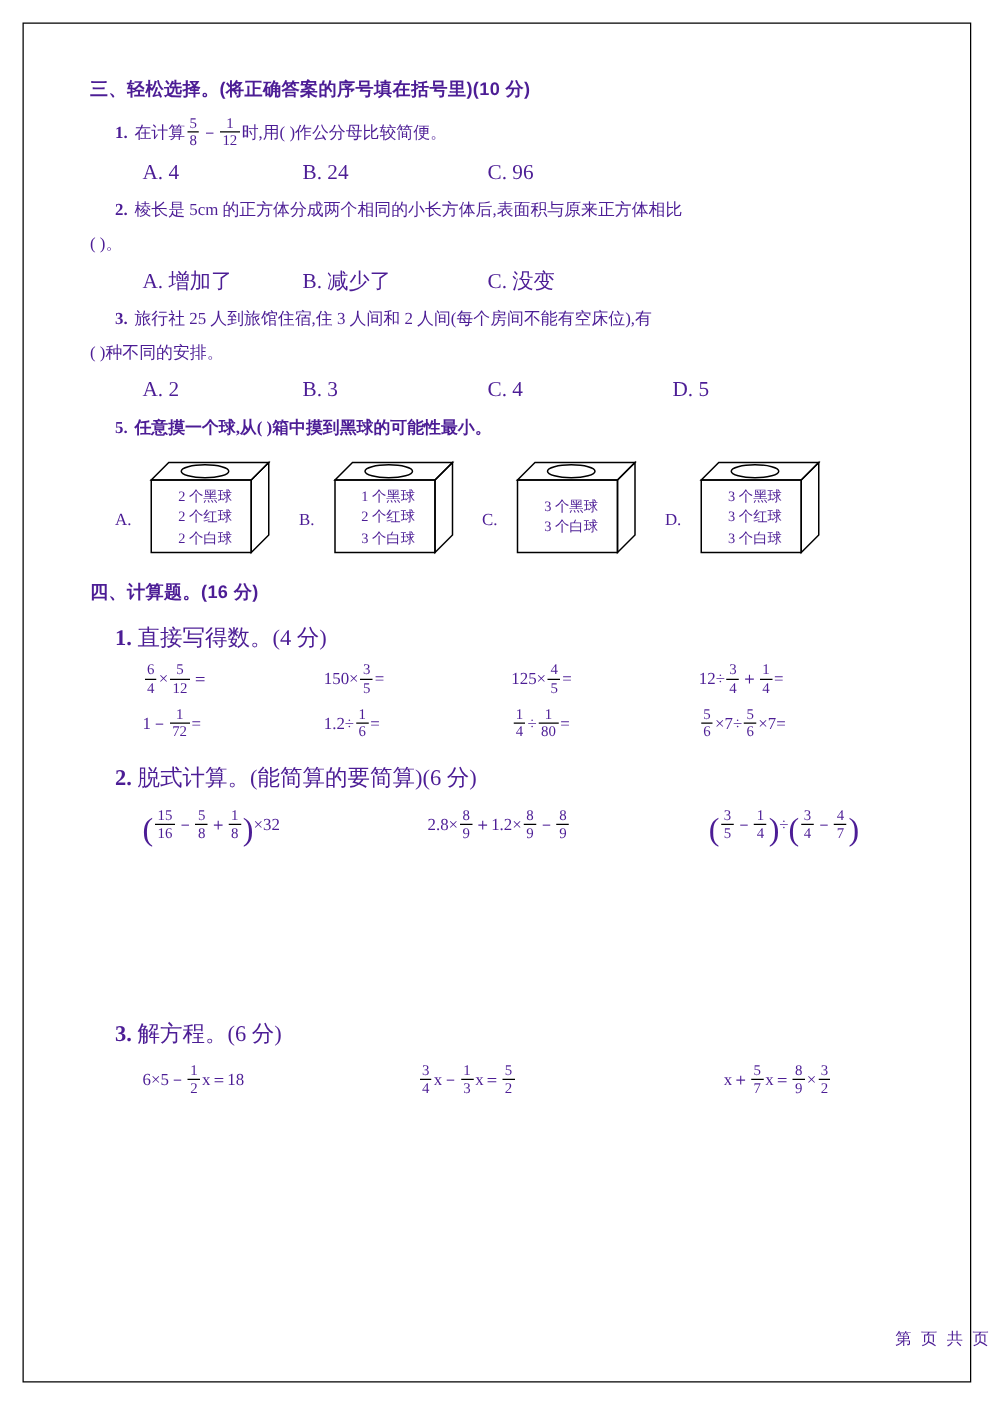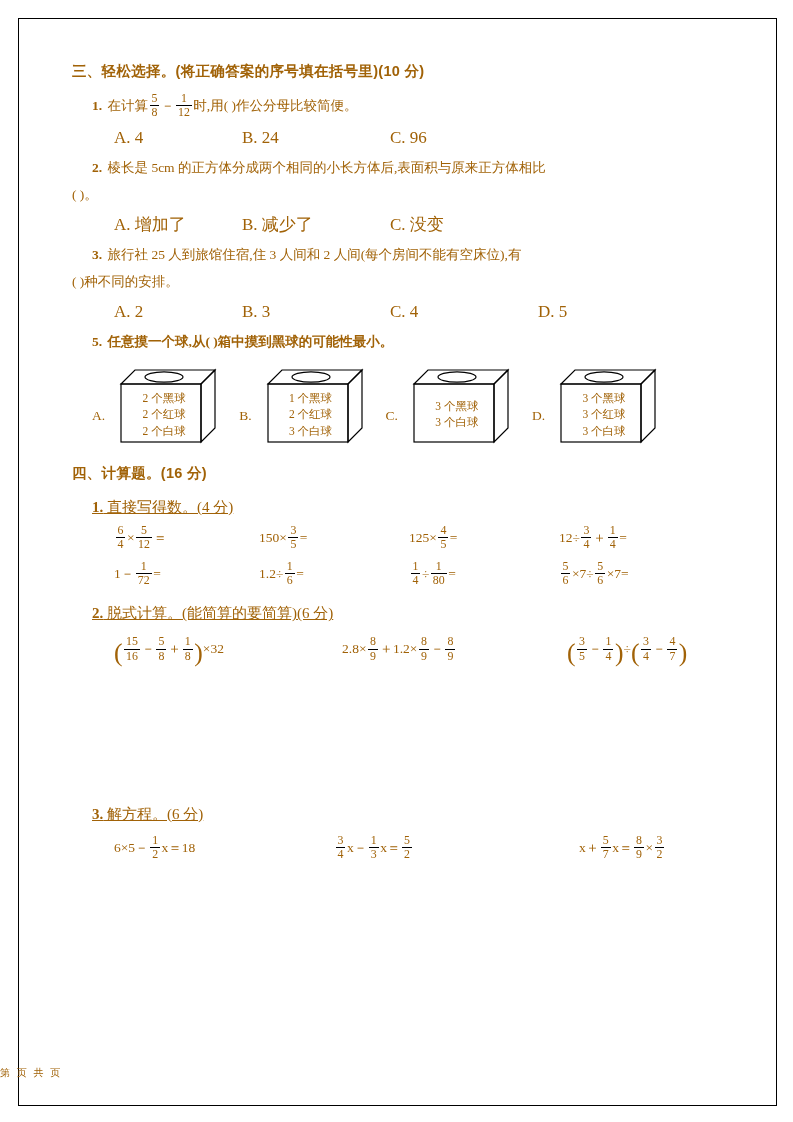--- a/index.html
+++ b/index.html
@@ -6,21 +6,21 @@
     margin: 0;
     padding: 0;
     background: #ffffff;
   }
   .page {
     position: relative;
     width: 793px;
     height: 1122px;
     background: #ffffff;
     font-family: "Liberation Serif", "DejaVu Serif", serif;
-    color: #a16207;
+    color: #4c1d95;
     overflow: hidden;
   }
   .border-frame {
     position: absolute;
     left: 18px;
     top: 18px;
     width: 757px;
     height: 1086px;
     border: 1px solid #000;
   }
@@ -115,35 +115,34 @@
   }
   .calc-row {
     display: flex;
     padding-left: 42px;
     font-size: 13.5px;
     line-height: 2.5;
     margin-bottom: 2px;
   }
   .calc-row .cell { }
   .sub-q {
-    font-size: 15px;
+    font-size: 18px;
     line-height: 1.8;
     padding-left: 20px;
     margin: 10px 0 0 0;
-    text-decoration: underline;
   }
   .sub-q .num { font-weight: bold; }
   .spacer-work { height: 118px; }
   .footer {
     position: absolute;
     left: 0;
     right: 0;
     bottom: 42px;
-    text-align: left;
-    font-size: 10px;
+    text-align: right;
+    font-size: 13px;
     letter-spacing: 2px;
     font-family: "Liberation Sans", "DejaVu Sans", sans-serif;
   }
 </style>
 </head>
 <body>
 
 <div class="page">
   <div class="border-frame"></div>
   <div class="content">

